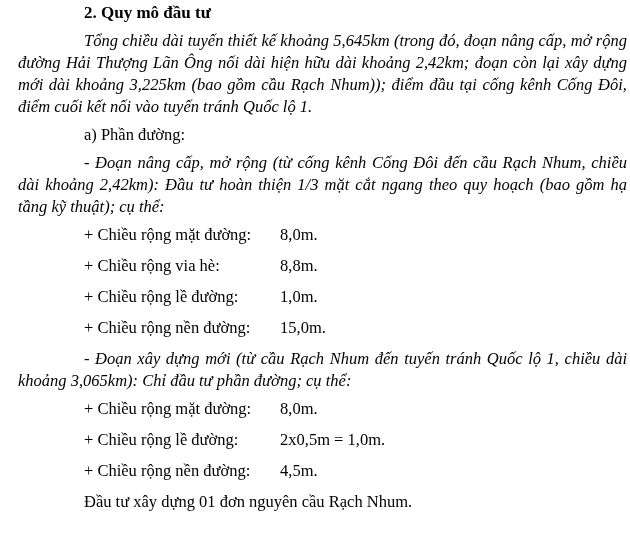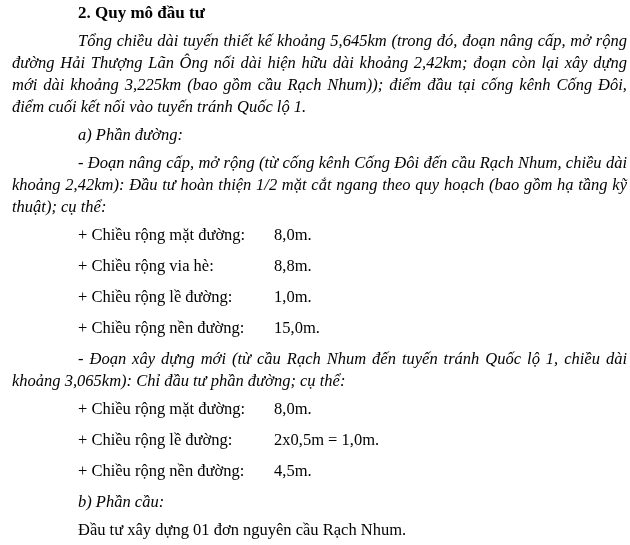--- a/index.html
+++ b/index.html
@@ -10,41 +10,40 @@
   body {
     width: 630px;
     height: 545px;
     overflow: hidden;
     font-family: "Liberation Serif", "DejaVu Serif", serif;
     color: #000000;
   }
   .doc {
     box-sizing: border-box;
     width: 630px;
-    padding: 2px 3px 0 12px;
+    padding: 2px 3px 0 18px;
     font-size: 16.5px;
     line-height: 22px;
   }
   .heading {
     margin: 0 0 6px 0;
     text-indent: 66px;
     font-weight: bold;
     font-size: 17px;
   }
   .para {
     margin: 0 0 6px 0;
     text-indent: 66px;
   }
   .justify {
     text-align: justify;
     text-justify: inter-word;
     font-style: italic;
   }
   .italic {
-    font-style: italic;
   }
   .spec {
     margin: 0 0 9px 0;
     padding-left: 66px;
     white-space: nowrap;
   }
   .spec-label {
     display: inline-block;
     width: 196px;
   }
@@ -56,21 +55,21 @@
 <body>
 
 <div class="doc">
 
   <p class="heading">2. Quy mô đầu tư</p>
 
   <p class="para justify">Tổng chiều dài tuyến thiết kế khoảng 5,645km (trong đó, đoạn nâng cấp, mở rộng đường Hải Thượng Lãn Ông nối dài hiện hữu dài khoảng 2,42km; đoạn còn lại xây dựng mới dài khoảng 3,225km (bao gồm cầu Rạch Nhum)); điểm đầu tại cống kênh Cống Đôi, điểm cuối kết nối vào tuyến tránh Quốc lộ 1.</p>
 
   <p class="para italic">a) Phần đường:</p>
 
-  <p class="para justify">- Đoạn nâng cấp, mở rộng (từ cống kênh Cống Đôi đến cầu Rạch Nhum, chiều dài khoảng 2,42km): Đầu tư hoàn thiện 1/2 mặt cắt ngang theo quy hoạch (bao gồm hạ tầng kỹ thuật); cụ thể:</p>
+  <p class="para justify">- Đoạn nâng cấp, mở rộng (từ cống kênh Cống Đôi đến cầu Rạch Nhum, chiều dài khoảng 2,42km): Đầu tư hoàn thiện 1/3 mặt cắt ngang theo quy hoạch (bao gồm hạ tầng kỹ thuật); cụ thể:</p>
 
   <div class="spec">
     <span class="spec-label">+ Chiều rộng mặt đường:</span><span class="spec-value">8,0m.</span>
   </div>
   <div class="spec">
     <span class="spec-label">+ Chiều rộng via hè:</span><span class="spec-value">8,8m.</span>
   </div>
   <div class="spec">
     <span class="spec-label">+ Chiều rộng lề đường:</span><span class="spec-value">1,0m.</span>
   </div>
@@ -83,17 +82,16 @@
   <div class="spec">
     <span class="spec-label">+ Chiều rộng mặt đường:</span><span class="spec-value">8,0m.</span>
   </div>
   <div class="spec">
     <span class="spec-label">+ Chiều rộng lề đường:</span><span class="spec-value">2x0,5m = 1,0m.</span>
   </div>
   <div class="spec">
     <span class="spec-label">+ Chiều rộng nền đường:</span><span class="spec-value">4,5m.</span>
   </div>
 
-  <p class="para italic">b) Phần cầu:</p>
 
   <p class="para">Đầu tư xây dựng 01 đơn nguyên cầu Rạch Nhum.</p>
 
 </div>
 
 </body></html>

